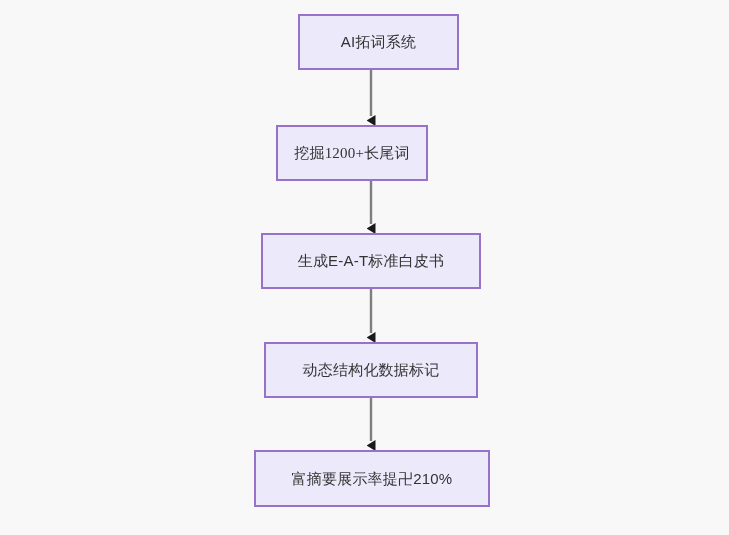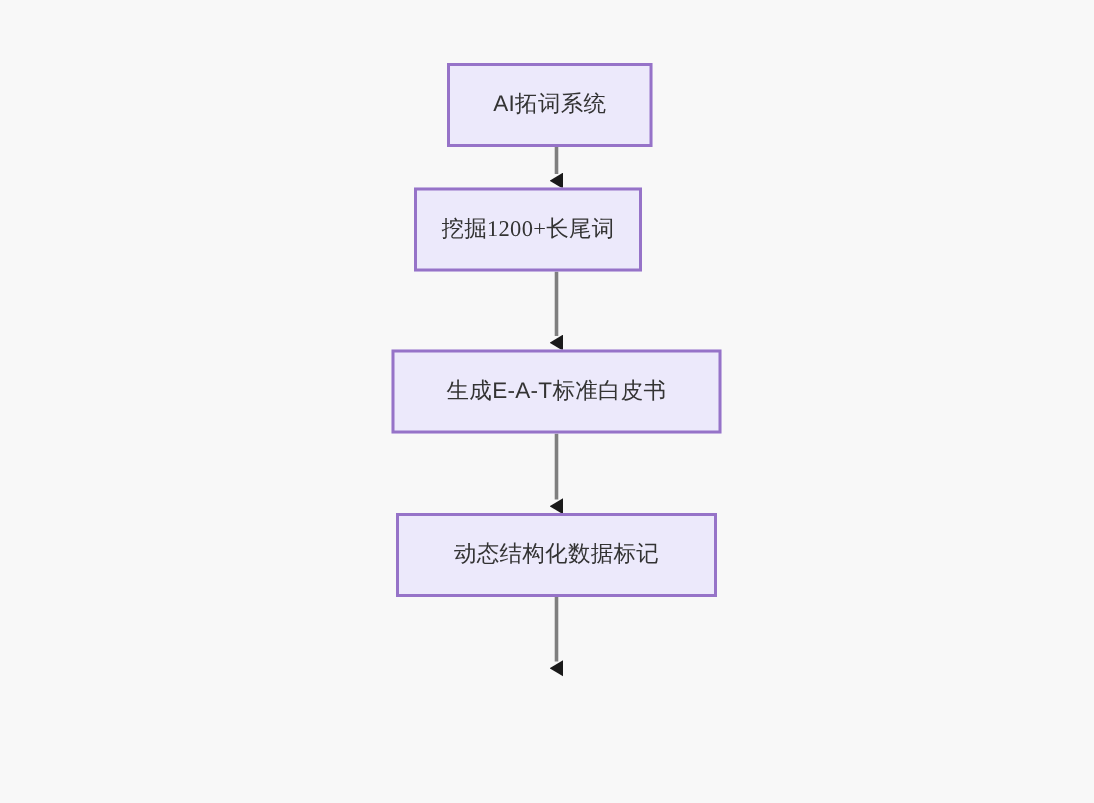--- a/index.html
+++ b/index.html
@@ -36,21 +36,21 @@
     justify-content: center;
     color: #333333;
     font-size: 15px;
     line-height: 1.2;
     letter-spacing: 0.2px;
     white-space: nowrap;
   }
   .node-label {
     display: block;
   }
-  .n1 { left: 298px; top: 14px;  width: 137px; height: 56px; margin-top: 28px; }
+  .n1 { left: 298px; top: 14px;  width: 161px; height: 56px; }
   .n2 { left: 276px; top: 125px; width: 152px; height: 56px; font-family: Liberation Serif, serif; }
   .n3 { left: 261px; top: 233px; width: 220px; height: 56px; }
   .n4 { left: 264px; top: 342px; width: 214px; height: 56px; }
   .n5 { left: 254px; top: 450px; width: 236px; height: 57px; }
 </style>
 </head>
 <body>
 
 <div id="flow-root">
 
@@ -84,14 +84,17 @@
   </div>
 
   <div class="node n4">
     <span class="node-label">动态结构化数据标记</span>
   </div>
 
   <div class="node n3">
     <span class="node-label">生成E-A-T标准白皮书</span>
   </div>
 
+  <div class="node n5">
+    <span class="node-label">富摘要展示率提卍210%</span>
+  </div>
 
 </div>
 
 </body></html>

